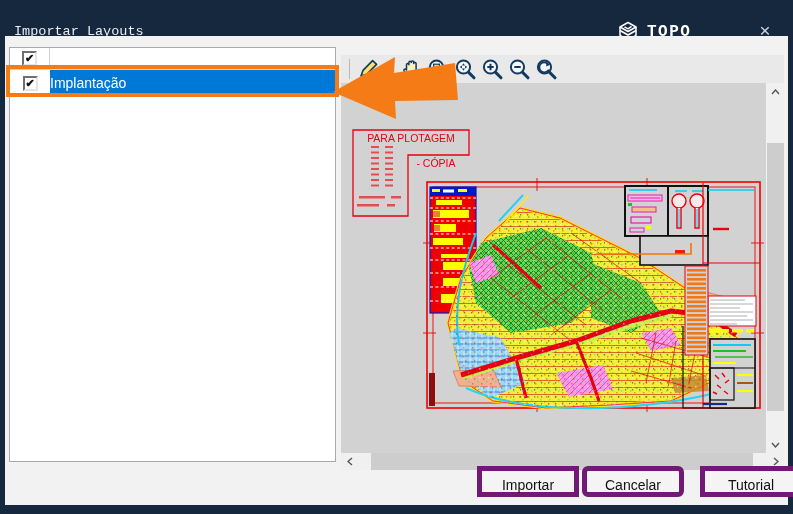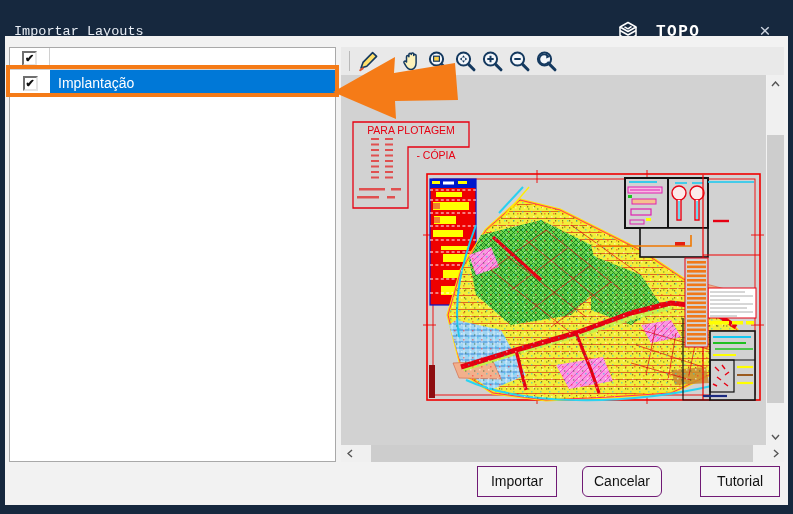--- a/index.html
+++ b/index.html
@@ -4,66 +4,66 @@
 <style>
   * { margin:0; padding:0; box-sizing:border-box; }
   html,body { width:793px; height:514px; }
   body { font-family:"Liberation Sans", sans-serif; }
 
   .win { position:relative; width:793px; height:514px; background:#16283e; overflow:hidden; }
 
   
   .titlebar { position:absolute; left:0; top:14px; width:793px; height:44px; background:#16283e;font-family:Liberation Mono, monospace; }
   .title { position:absolute; left:14px; top:10px; color:#e9eef5; font-size:13.5px; }
-  .brand { position:absolute; left:616px; top:6px; display:flex; align-items:center; gap:16px; }
+  .brand { position:absolute; left:616px; top:6px; display:flex; align-items:center; gap:7px; }
   .brand-text { color:#ffffff; font-size:16px; font-weight:bold; letter-spacing:1.5px; }
   .close-btn { position:absolute; left:750px; top:4px; width:30px; height:28px; color:#cdd5e0;
                font-size:19px; line-height:28px; text-align:center; cursor:pointer; }
 
   
   .content { position:absolute; left:5px; top:36px; width:783px; height:469px; background:#f2f2f2; }
 
   
   .list-panel { position:absolute; left:4px; top:11px; width:327px; height:415px;
                 background:#ffffff; border:1px solid #a9a9a9; }
   .list-header { display:flex; height:22px; border-bottom:1px solid #d0d0d0; background:#ffffff; }
   .hdr-check { width:40px; display:flex; align-items:center; justify-content:center; border-right:1px solid #d0d0d0; }
   .hdr-label { flex:1; display:flex; align-items:center; justify-content:center;
                font-weight:bold; font-size:13px; color:#000; }
   .list-row { display:flex; height:27px; }
   .row-check { width:40px; display:flex; align-items:center; justify-content:center; background:#fff; }
-  .row-label { flex:1; background:#0078d7; color:#ffffff; font-size:14px; line-height:27px; padding-left:8px; }
+  .row-label { flex:1; background:#0078d7; color:#ffffff; font-size:14px; line-height:27px; }
   .checkbox { width:15px; height:15px; background:#ffffff;
               border-top:2px solid #6f6f6f; border-left:2px solid #6f6f6f;
               border-right:2px solid #e4e4e4; border-bottom:2px solid #e4e4e4;
               display:flex; align-items:center; justify-content:center;
               font-size:11px; line-height:11px; color:#101010; font-weight:bold; }
 
   .sel-outline { position:absolute; left:1px; top:29px; width:333px; height:32px;
                  border:4px solid #f57b17; pointer-events:none; z-index:5; }
 
   
-  .preview { position:absolute; left:336px; top:11px; width:444px; height:415px; }
+  .preview { position:absolute; left:336px; top:19px; width:444px; height:415px; }
   .toolbar { position:absolute; left:0; top:0; width:443px; height:28px; background:#e9e9e9;
              display:flex; align-items:center; }
   .tb-sep { width:1px; height:20px; background:#b9b9b9; margin-left:8px; }
   .tb-btn { width:27px; height:26px; display:flex; align-items:center; justify-content:center; cursor:pointer; }
   .tb-btn.first { margin-left:4px; margin-right:16px; }
   .canvas { position:absolute; left:0; top:28px; width:425px; height:370px; background:#d2d2d2; overflow:hidden; }
 
   
   .vscroll { position:absolute; left:426px; top:28px; width:17px; height:370px; background:#f0f0f0; }
   .vthumb { position:absolute; left:0; top:60px; width:17px; height:268px; background:#cdcdcd; }
   .hscroll { position:absolute; left:0; top:398px; width:443px; height:17px; background:#f0f0f0; }
   .hthumb { position:absolute; left:30px; top:0; width:382px; height:17px; background:#cdcdcd; }
   .scroll-arrow { position:absolute; width:17px; height:17px; display:flex; align-items:center; justify-content:center; }
 
   
-  .btn { position:absolute; top:430px; width:80px; height:31px; background:#f4f4f4;
-         border:1px solid #701a75; font-size:14px; color:#111; text-align:center; line-height:29px;
+  .btn { position:absolute; top:430px; width:102px; height:31px; background:#f4f4f4;
+         border:5px solid #701a75; font-size:14px; color:#111; text-align:center; line-height:29px;
          font-family:"Liberation Sans", sans-serif; cursor:pointer; }
   .btn-importar { left:472px; }
   .btn-cancelar { left:577px;border-radius:6px; }
   .btn-tutorial { left:682px;margin-left:13px; }
 
   .arrow-overlay { position:absolute; left:0; top:0; width:783px; height:469px; pointer-events:none; z-index:9; }
 </style>
 </head>
 <body>
 

